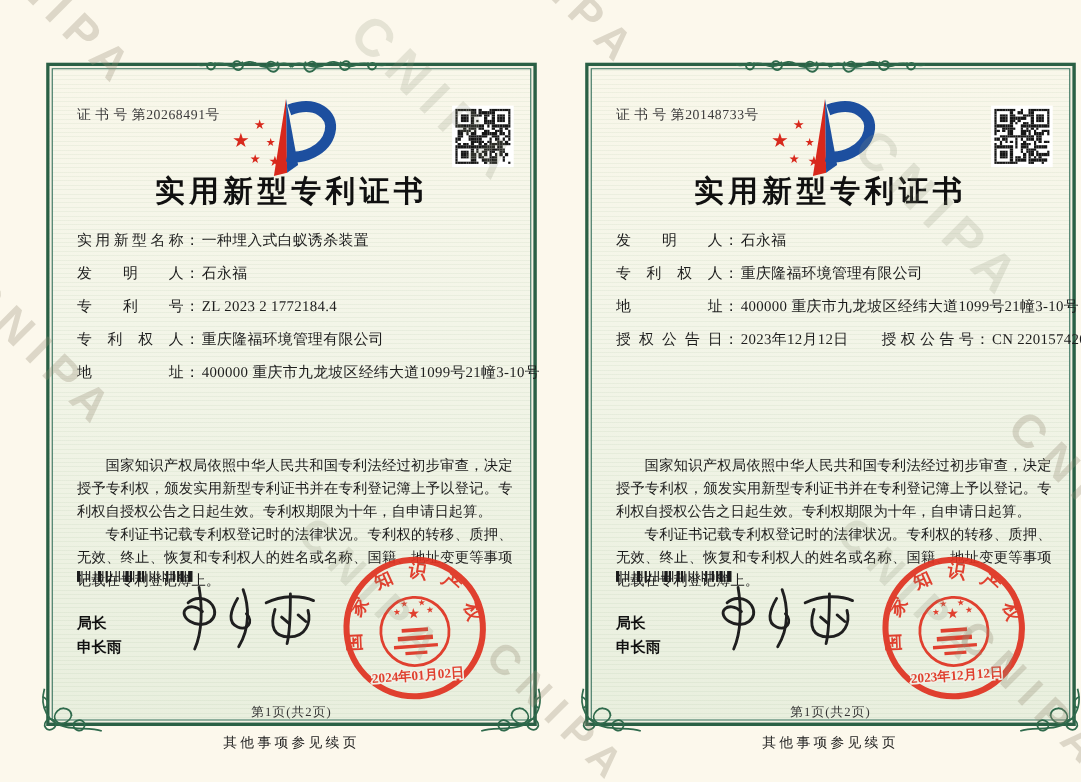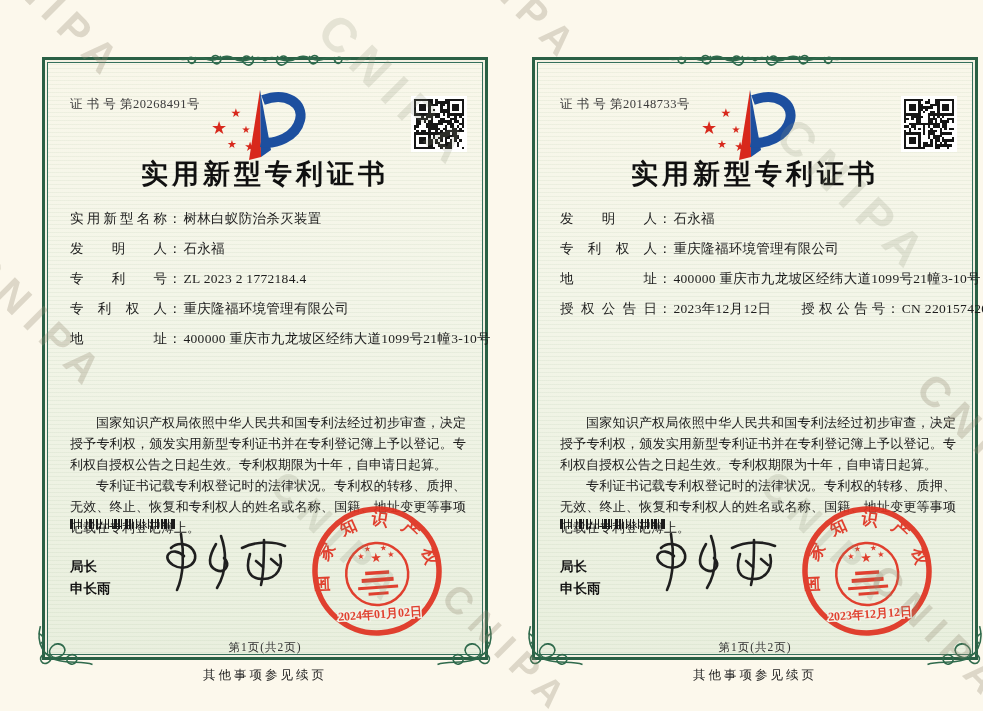--- a/index.html
+++ b/index.html
@@ -612,21 +612,21 @@
       <i class="q"></i>
       <i></i>
       <i></i>
       <i></i>
       <i></i>
       <i class="q"></i>
     </div>
   <div class="title">实用新型专利证书</div>
 
   <div class="fields">
-    <div class="row"><span class="lab">实用新型名称</span><span class="colon">：</span><span class="val">树林白蚁防治杀灭装置</span></div>
+    <div class="row"><span class="lab">实用新型名称</span><span class="colon">：</span><span class="val">一种埋入式白蚁诱杀装置</span></div>
     <div class="row"><span class="lab">发明人</span><span class="colon">：</span><span class="val">石永福</span></div>
     <div class="row"><span class="lab">专利号</span><span class="colon">：</span><span class="val">ZL 2023 2 1772184.4</span></div>
     <div class="row"><span class="lab">专利权人</span><span class="colon">：</span><span class="val">重庆隆福环境管理有限公司</span></div>
     <div class="row"><span class="lab">地址</span><span class="colon">：</span><span class="val">400000 重庆市九龙坡区经纬大道1099号21幢3-10号</span></div>
   </div>
 
   <div class="body-text">
     <p>国家知识产权局依照中华人民共和国专利法经过初步审查，决定授予专利权，颁发实用新型专利证书并在专利登记簿上予以登记。专利权自授权公告之日起生效。专利权期限为十年，自申请日起算。</p>
     <p>专利证书记载专利权登记时的法律状况。专利权的转移、质押、无效、终止、恢复和专利权人的姓名或名称、国籍、地址变更等事项记载在专利登记簿上。</p>
   </div>

